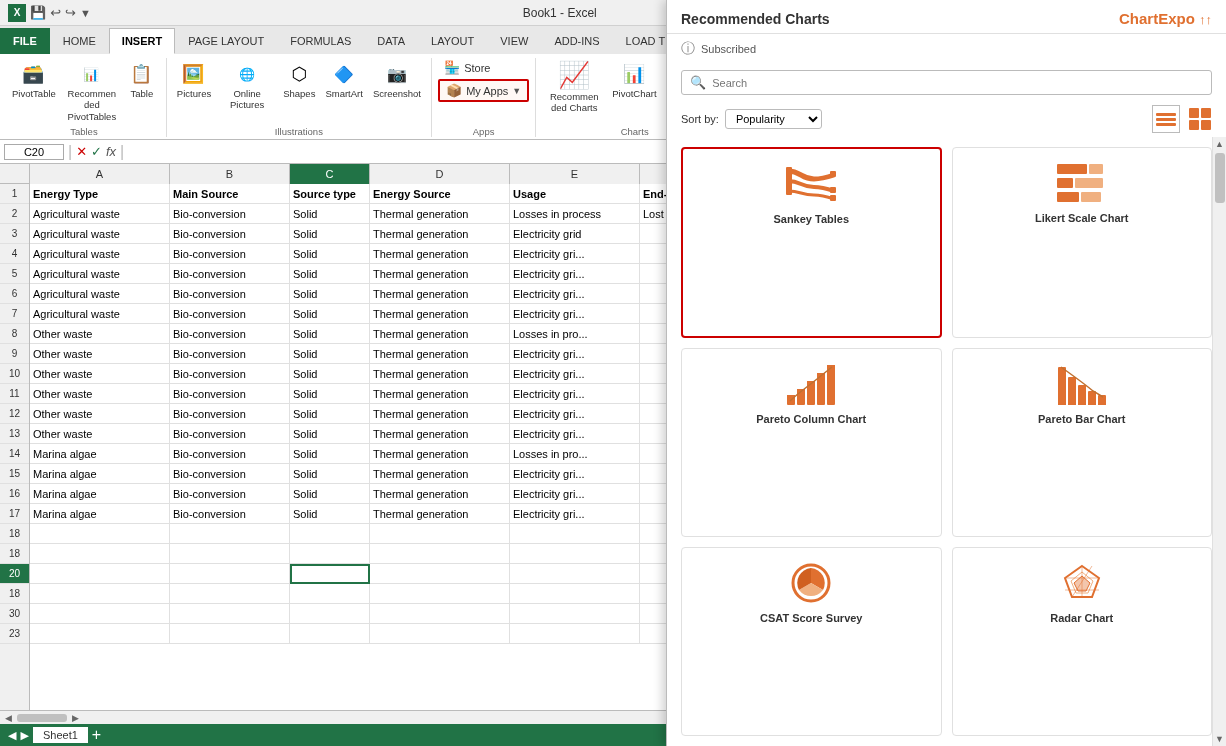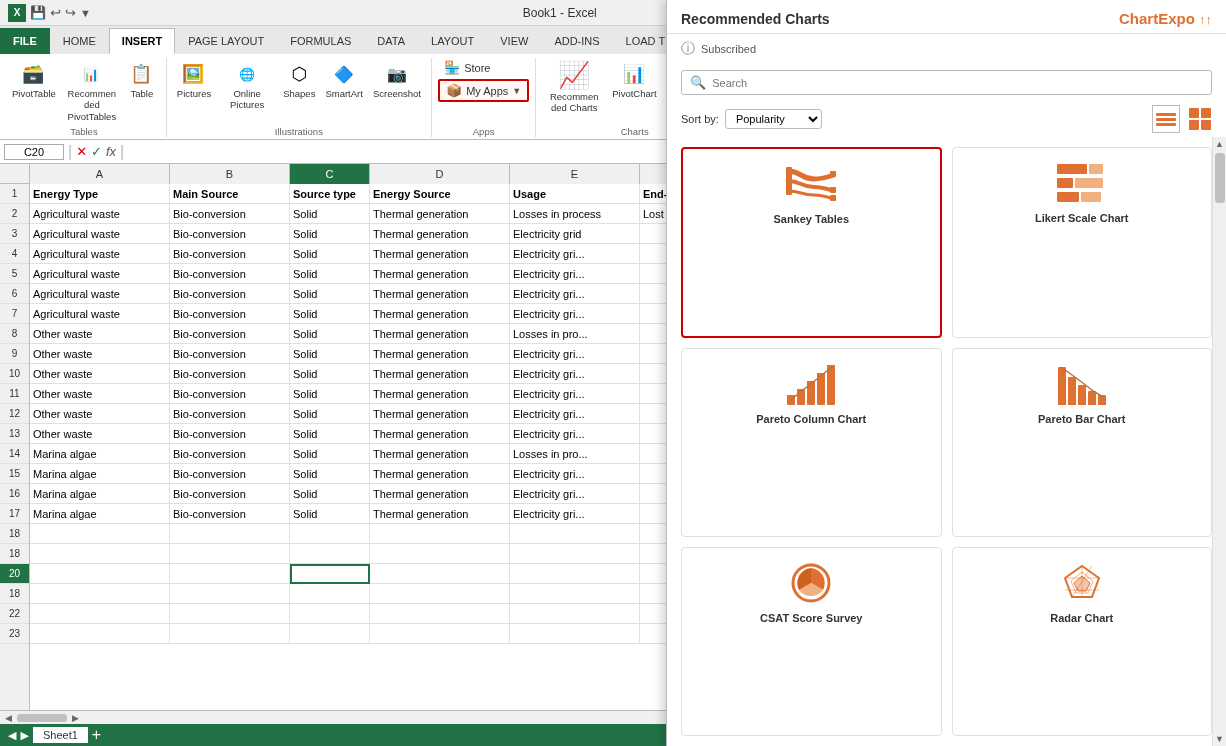--- a/index.html
+++ b/index.html
@@ -630,21 +630,21 @@
             <div class="row-header">12</div>
             <div class="row-header">13</div>
             <div class="row-header">14</div>
             <div class="row-header">15</div>
             <div class="row-header">16</div>
             <div class="row-header">17</div>
             <div class="row-header">18</div>
             <div class="row-header">18</div>
             <div class="row-header selected">20</div>
             <div class="row-header">18</div>
-            <div class="row-header">22</div>
+            <div class="row-header">30</div>
             <div class="row-header">23</div>
           </div>
 
           <div class="grid-rows">
 
             <div class="grid-row">
               <div class="grid-cell header-cell" style="width:140px; min-width:140px; font-weight:bold;">Energy Type</div>
               <div class="grid-cell header-cell" style="width:120px; min-width:120px; font-weight:bold;">Main Source</div>
               <div class="grid-cell header-cell" style="width:80px; min-width:80px; font-weight:bold;">Source type</div>
               <div class="grid-cell header-cell" style="width:140px; min-width:140px; font-weight:bold;">Energy Source</div>

